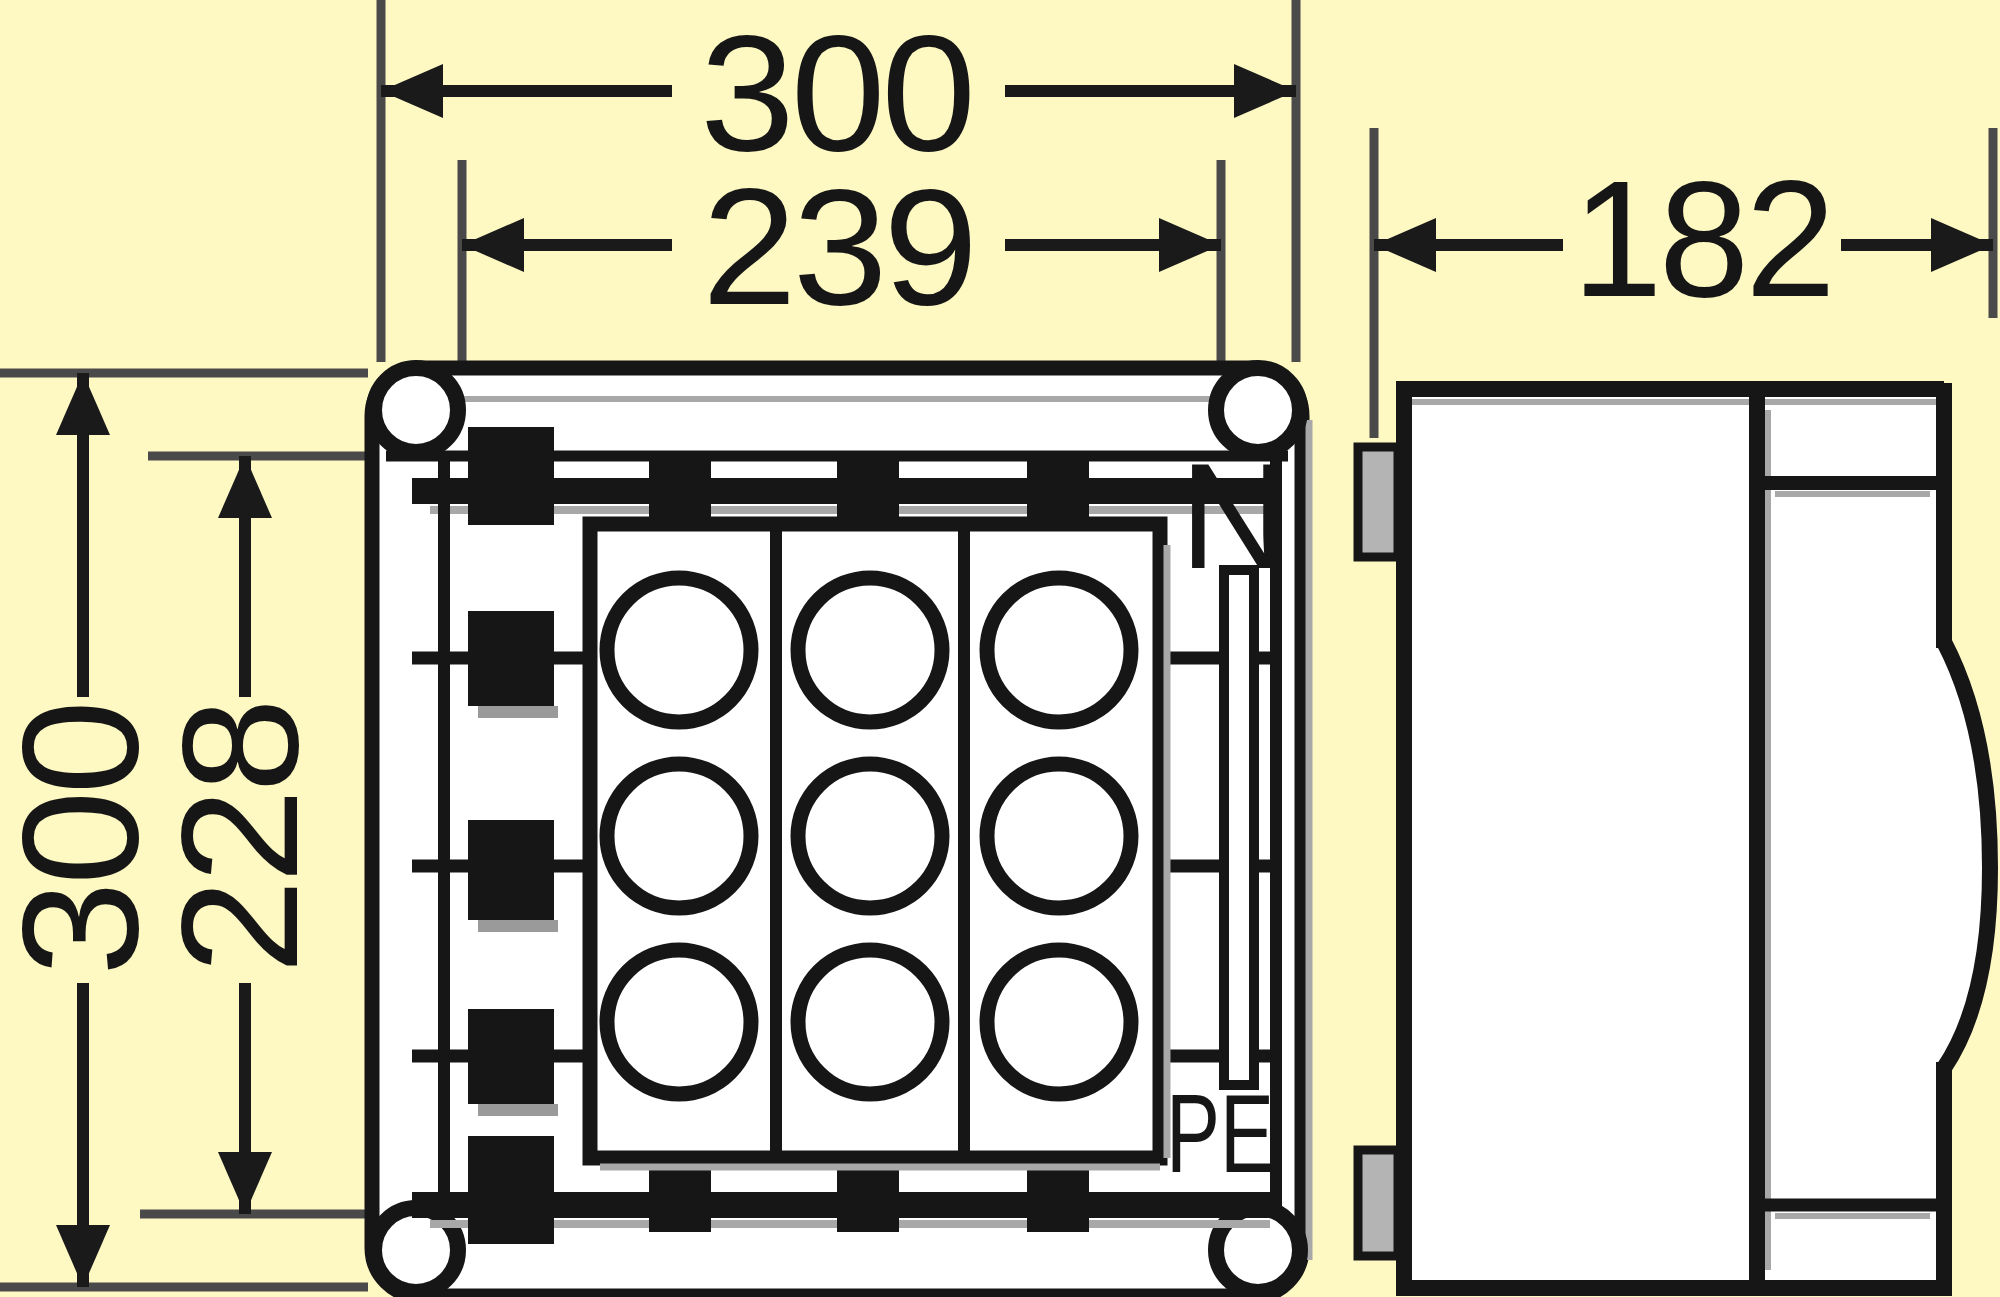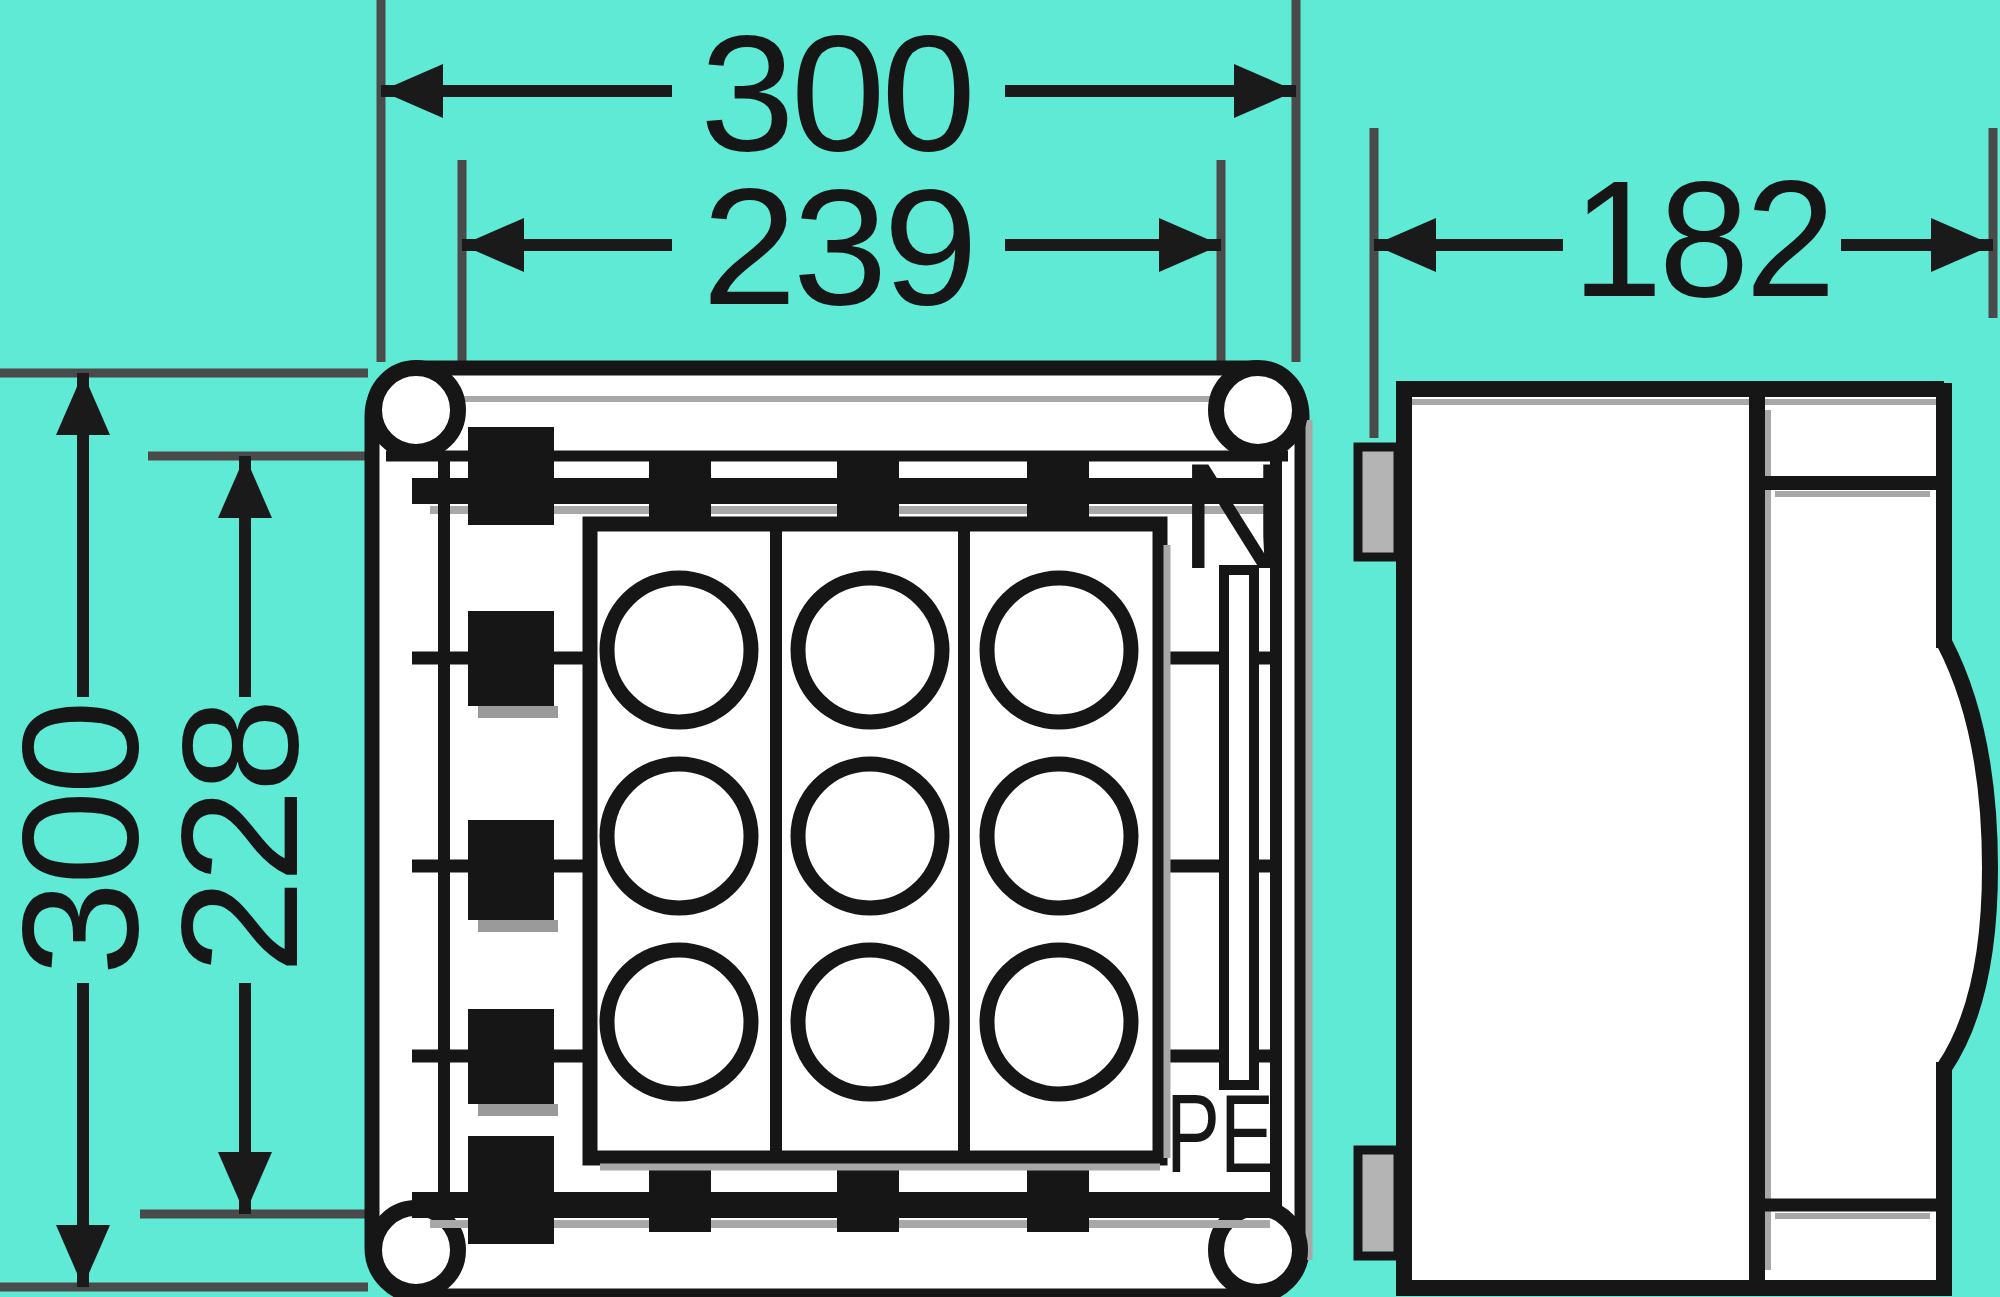--- a/index.html
+++ b/index.html
@@ -1,16 +1,16 @@
 <!DOCTYPE html>
 <html><head>
 <meta charset="utf-8">
 <style>
   html,body{margin:0;padding:0;background:#fff;}
-  #stage{position:relative;width:2000px;height:1297px;background:#5eead4;overflow:hidden;
+  #stage{position:relative;width:2000px;height:1297px;background:#fef9c3;overflow:hidden;
          font-family:"Liberation Sans", sans-serif;}
   svg{position:absolute;left:0;top:0;}
   text{font-family:"Liberation Sans", sans-serif;fill:#161616;}
   .dim-label{font-size:165px;letter-spacing:-4px;}
   .term-label{font-weight:400;}
 </style>
 </head>
 <body>
 
 <div id="stage">

